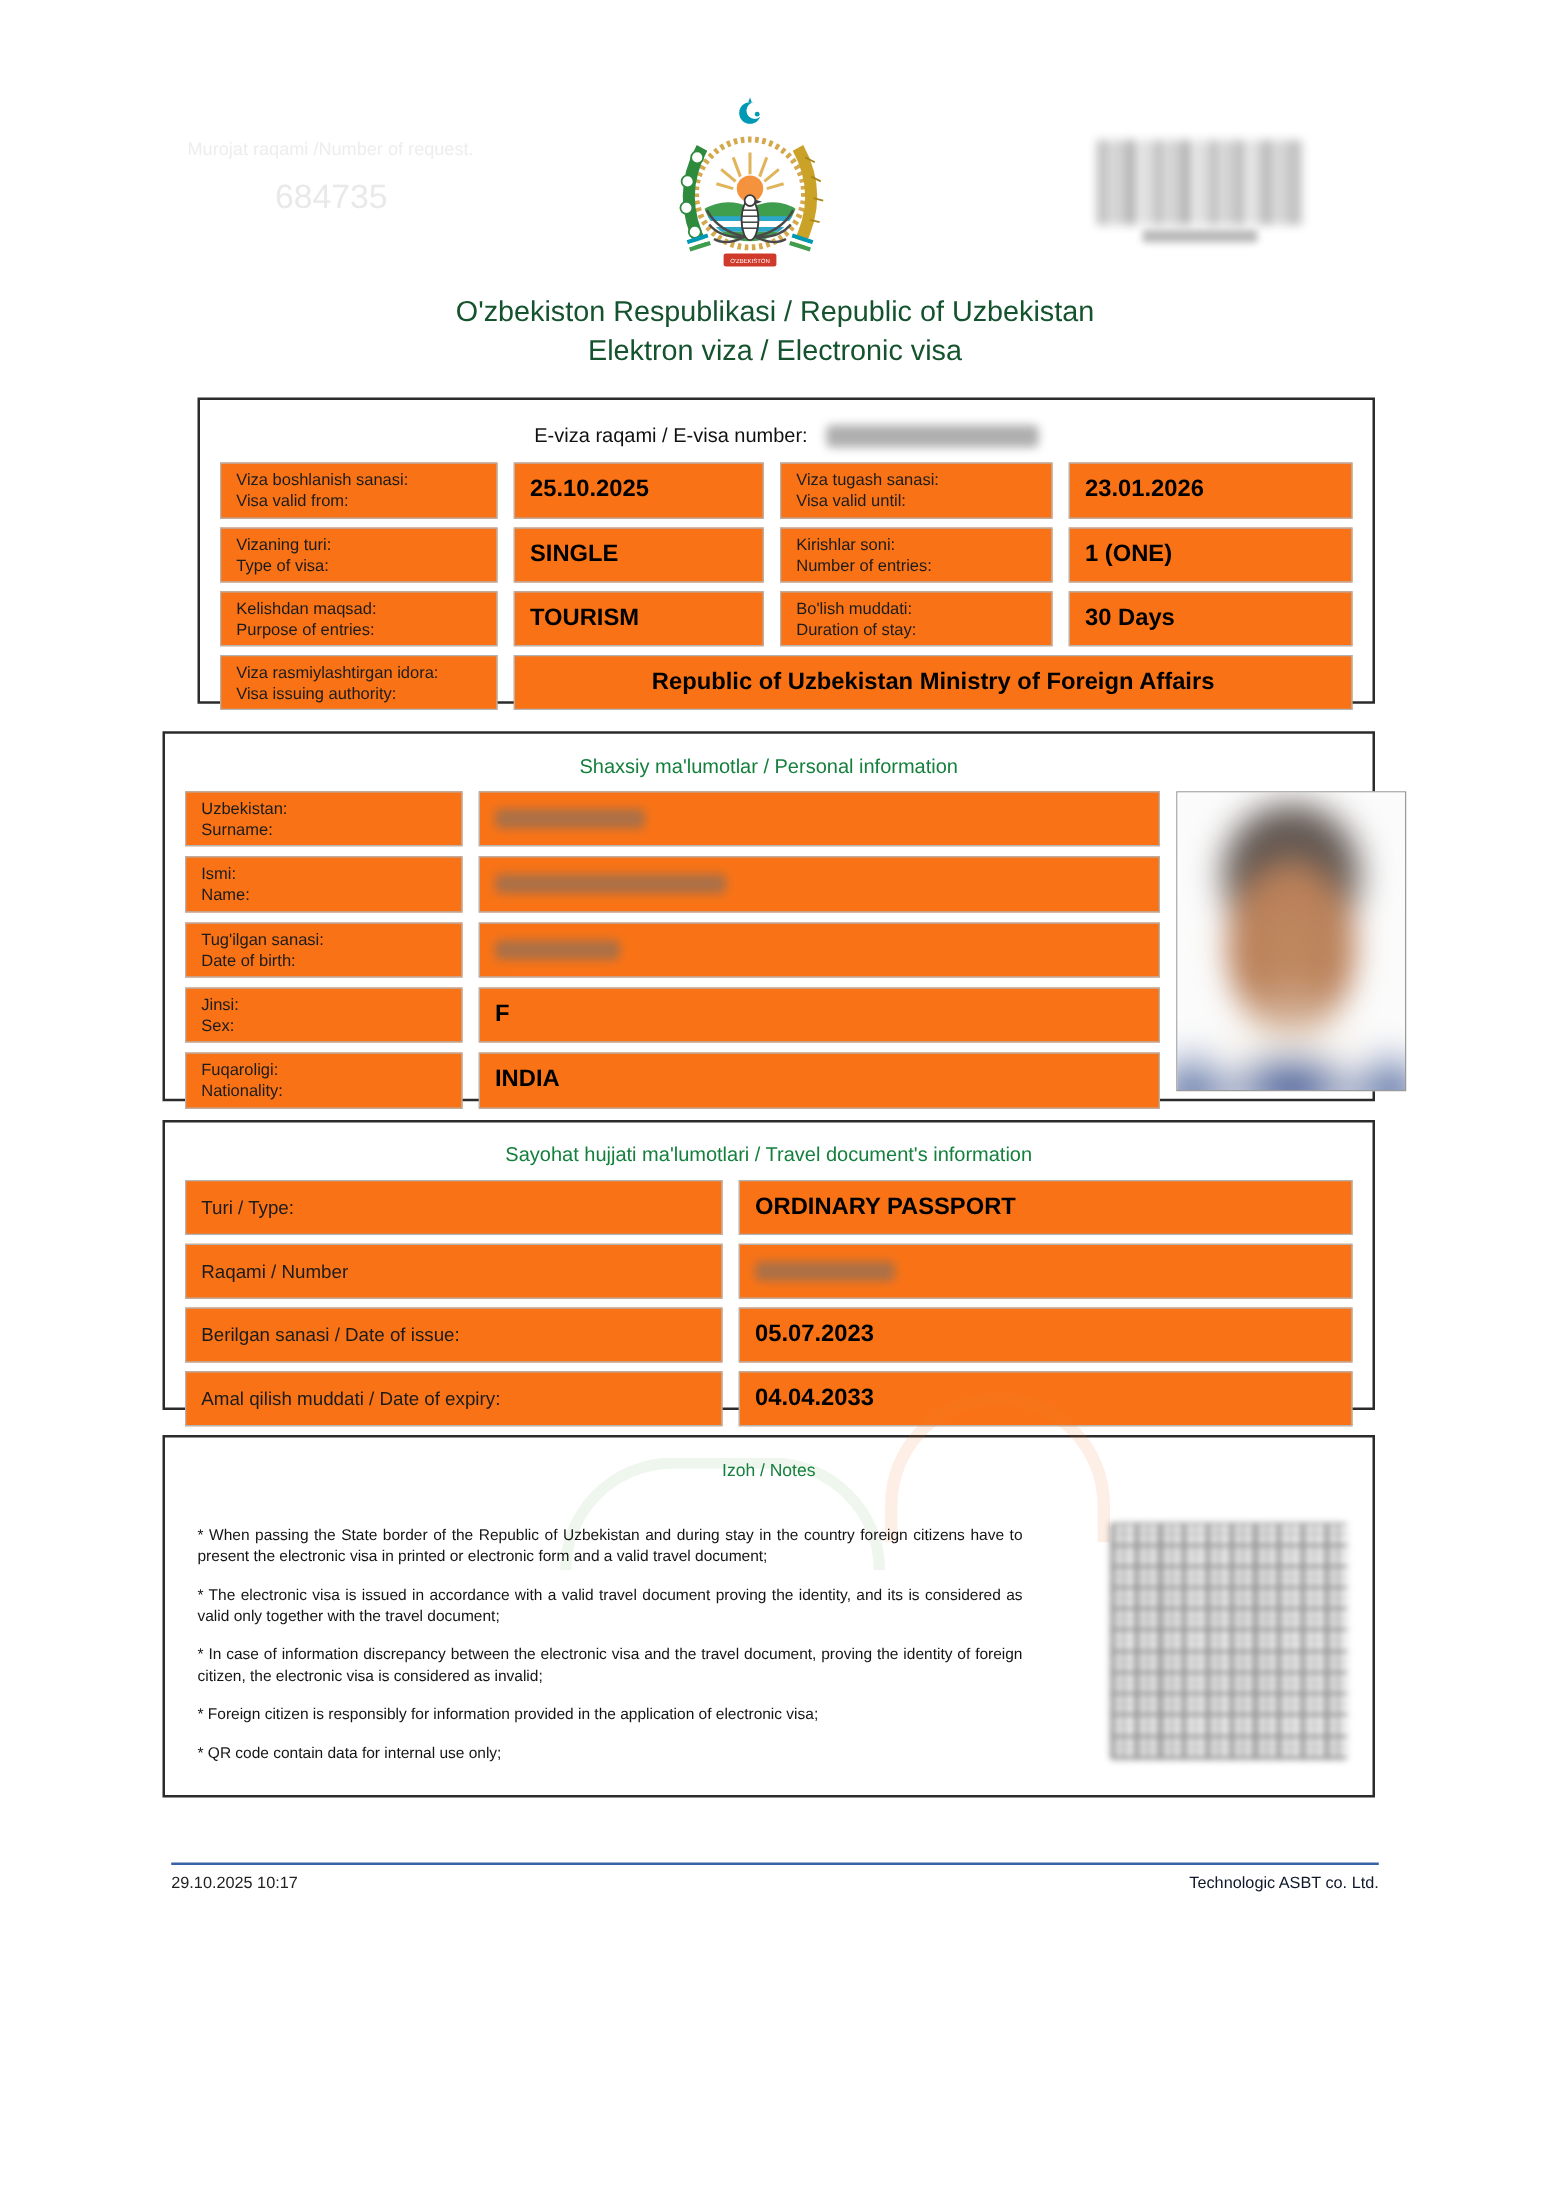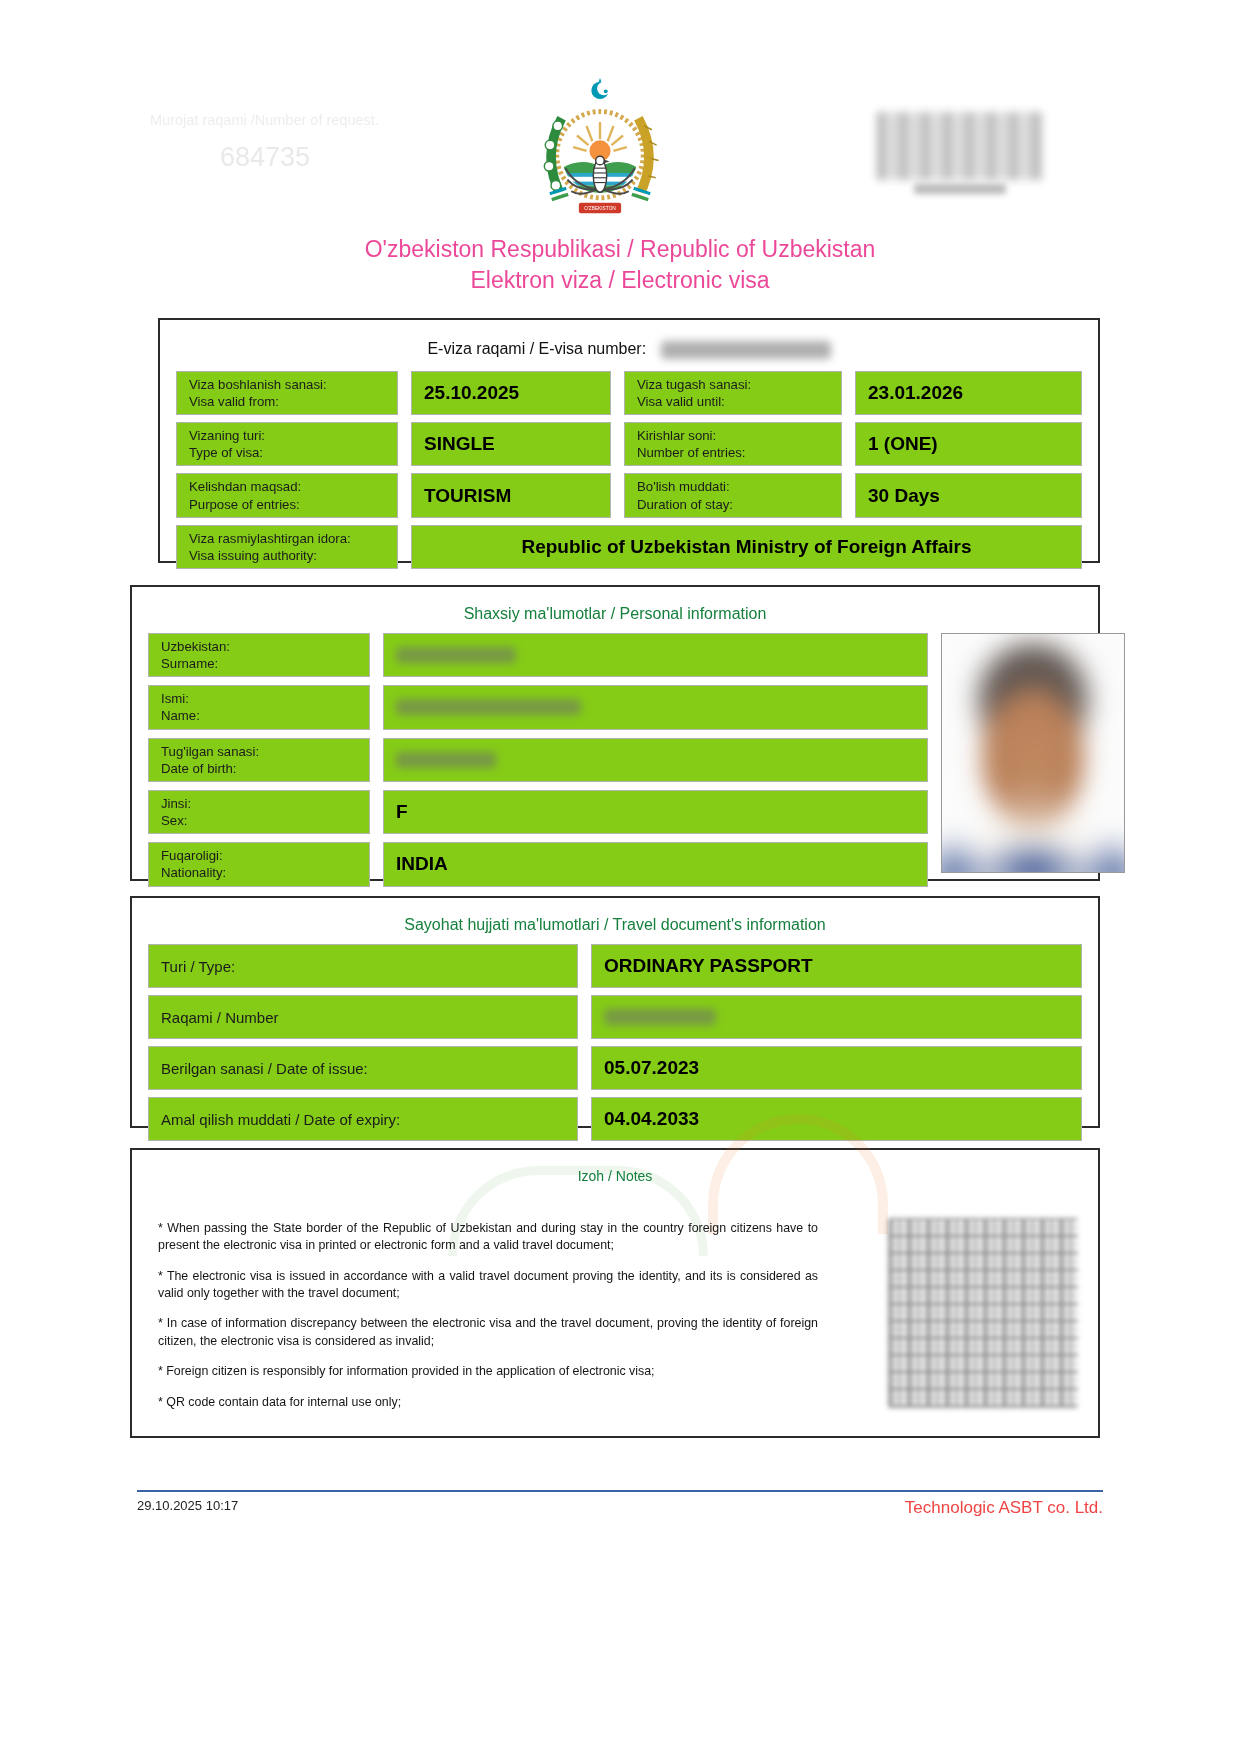--- a/index.html
+++ b/index.html
@@ -16,30 +16,30 @@
   .request-number { font-size:27px; color:#e9e9e9; margin-top:14px; margin-left:70px; }
   .emblem { position:absolute; left:528px; top:76px; width:144px; height:144px; }
   .barcode-wrap { position:absolute; left:878px; top:112px; width:164px; }
   .barcode {
     height:68px; width:164px;
     background:repeating-linear-gradient(90deg,#2c2c2c 0 3px,#ffffff 3px 6px,#4a4a4a 6px 9px,#ffffff 9px 15px,#1f1f1f 15px 17px,#ffffff 17px 22px);
     filter:blur(4px); opacity:.62;
   }
   .barcode-caption { width:92px; height:10px; margin:4px auto 0; background:#8a8a8a; filter:blur(3px); opacity:.6; border-radius:2px; }
   .titles { position:absolute; left:0; top:234px; width:100%; text-align:center; }
-  .title-line { font-size:23px; color:#ec4899; line-height:1.35; }
+  .title-line { font-size:23px; color:#14532d; line-height:1.35; }
 
   
   .doc { width:970px; margin-left:130px; }
   .sec {
     border:2px solid #2b2b2b; background:#fff; padding:10px 16px 12px; position:relative;
   }
   .sec-header { text-align:center; font-size:16px; padding:8px 0 10px; color:#15803d; }
   .cell {
-    border:1px solid #b3b3b3; background:#84cc16; padding:4px 12px;
+    border:1px solid #b3b3b3; background:#f97316; padding:4px 12px;
     display:flex; flex-direction:column; justify-content:center; min-height:44px;
   }
   .lbl { font-size:13.2px; line-height:1.3; color:#1b1b1b; }
   .val { font-size:19px; font-weight:bold; color:#000; }
   .val.center { text-align:center; }
   .redact { display:inline-block; background:#6e6e6e; filter:blur(4px); opacity:.55; border-radius:4px; vertical-align:middle; }
 
   
   #sec-visa { height:245px;margin-left:28px; }
   .evisa-row { text-align:center; font-size:16px; padding:10px 0 12px; }
@@ -95,21 +95,21 @@
     position:absolute; left:300px; top:6px; width:260px; height:90px; z-index:0;
     border:9px solid rgba(92,166,92,0.10); border-bottom:none;
     border-radius:130px 130px 0 0;
   }
 
   
   .footer { position:absolute; left:137px; top:1490px; width:966px; }
   .footer-line { height:2px; background:#3a62a7; }
   .footer-row { display:flex; justify-content:space-between; margin-top:6px; }
   .footer-left { font-size:13px; color:#222; }
-  .footer-right { font-size:17px; color:#ef4444; }
+  .footer-right { font-size:13px; color:#0f172a; }
 </style>
 </head>
 <body>
 
 <div class="top-area">
 
   <div class="request-block">
     <div class="request-label">Murojat raqami /Number of request.</div>
     <div class="request-number">684735</div>
   </div>

